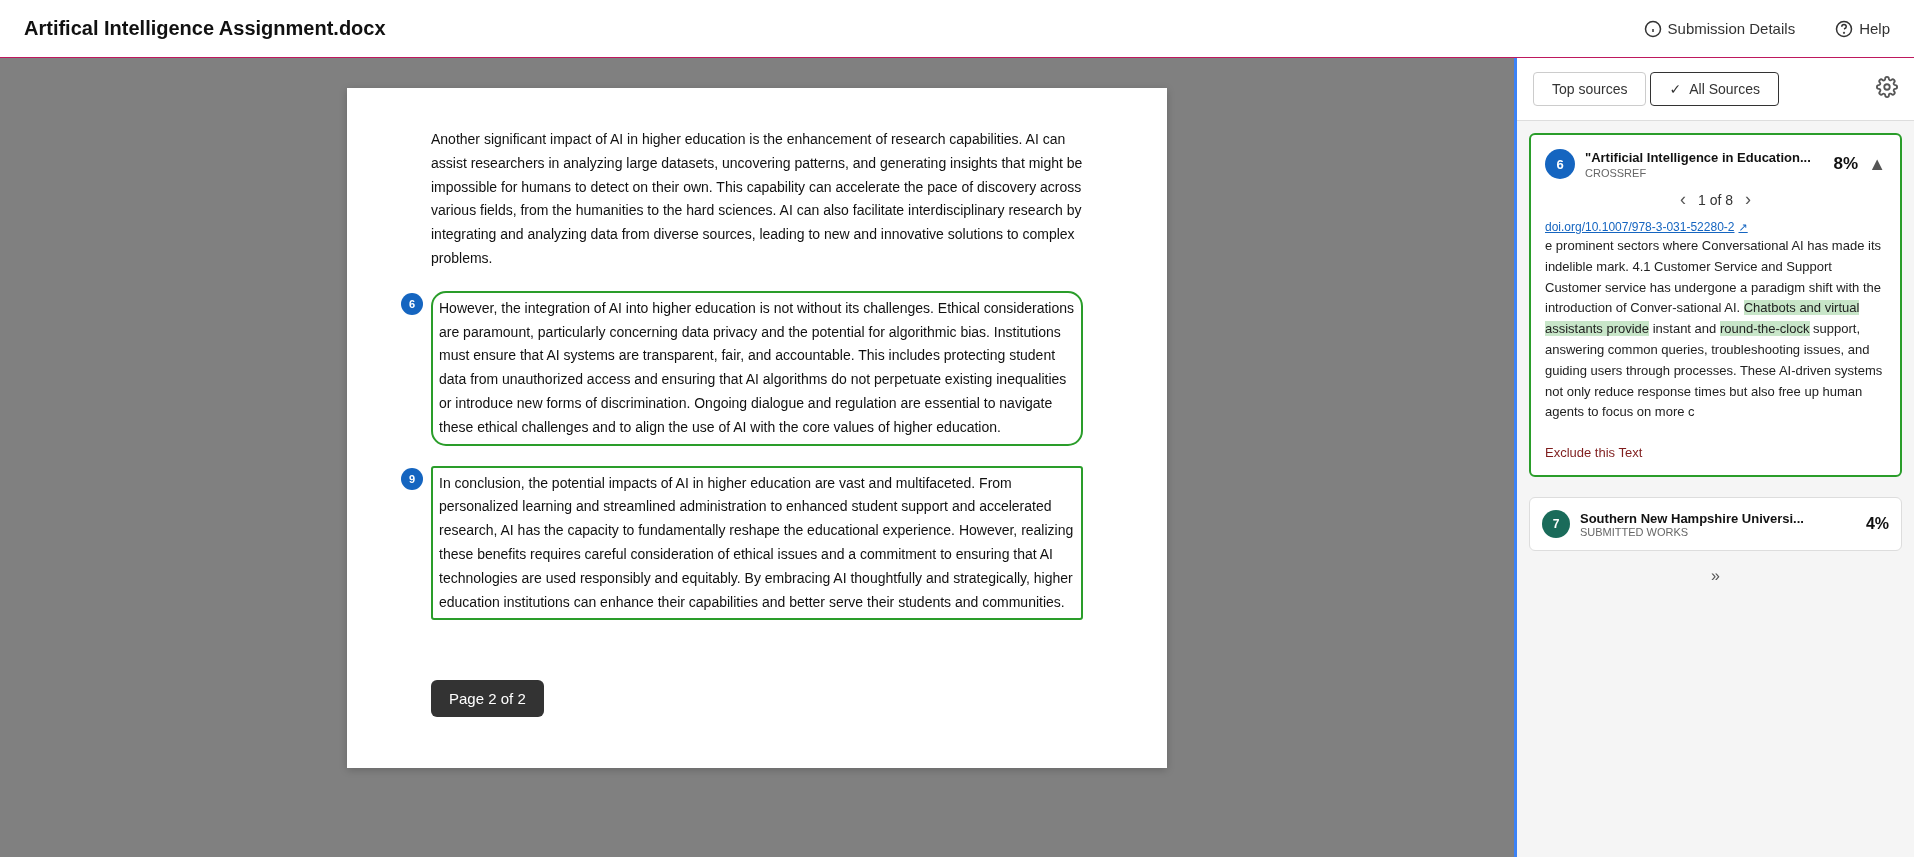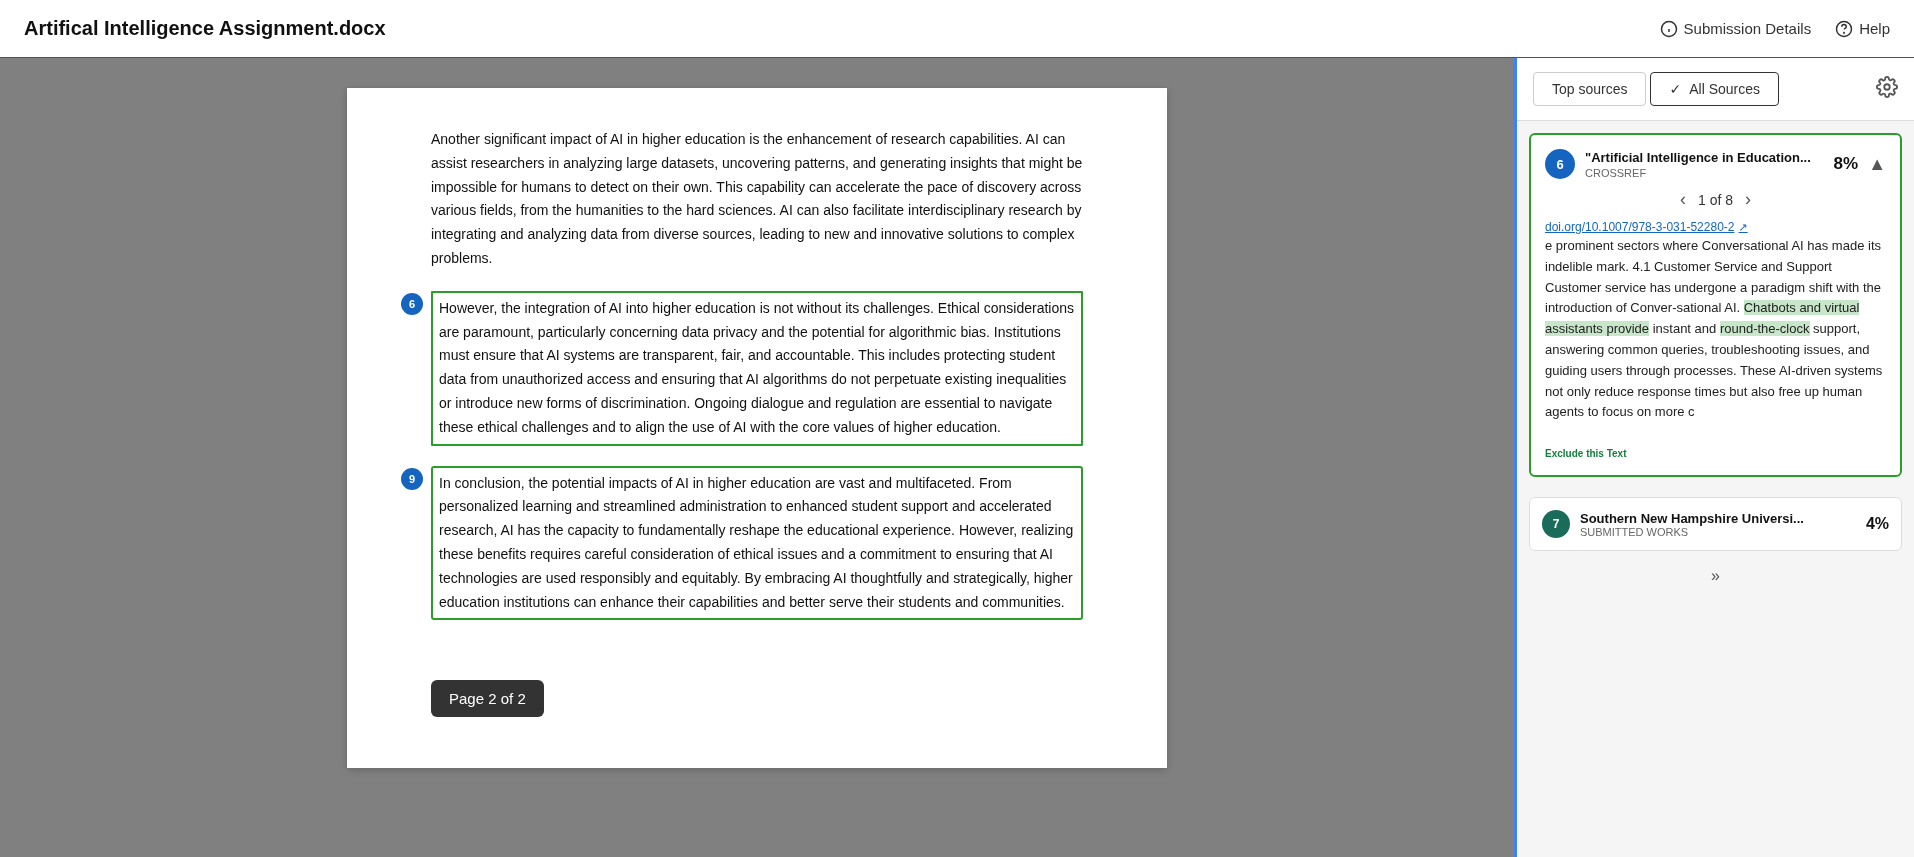--- a/index.html
+++ b/index.html
@@ -5,21 +5,21 @@
     * { box-sizing: border-box; margin: 0; padding: 0; }
     body { font-family: Arial, sans-serif; background: #f0f0f0; width: 1914px; height: 857px; overflow: hidden; display: flex; flex-direction: column; }
 
     
     .header {
       display: flex; align-items: center; justify-content: space-between;
       background: #fff; padding: 10px 24px; border-bottom: 1px solid #be185d;
       height: 58px; flex-shrink: 0;
     }
     .header-title { font-size: 20px; font-weight: bold; color: #111; }
-    .header-actions { display: flex; align-items: flex-start; gap: 24px; }
+    .header-actions { display: flex; align-items: flex-start; gap: 40px; }
     .header-action-item { display: flex; align-items: center; gap: 6px; color: #333; font-size: 15px; cursor: pointer; }
     .header-action-item svg { width: 18px; height: 18px; }
 
     
     .main-content {
       display: flex; flex: 1; overflow: hidden;
     }
 
     
     .document-area {
@@ -72,21 +72,21 @@
     }
     .source-title-block { flex: 1; }
     .source-title { font-size: 13px; font-weight: bold; color: #111; }
     .source-subtitle { font-size: 11px; color: #666; margin-top: 2px; }
     .source-pct { font-size: 17px; font-weight: bold; color: #111; margin-left: auto; }
     .source-nav { display: flex; align-items: center; justify-content: center; gap: 12px; font-size: 14px; color: #333; margin-bottom: 10px; }
     .nav-arrow { cursor: pointer; font-size: 18px; color: #555; background: none; border: none; }
     .source-link { color: #1565c0; font-size: 12px; text-decoration: underline; margin-bottom: 2px; display: flex; align-items: center; gap: 4px; cursor: pointer; }
     .source-excerpt { font-size: 13px; line-height: 1.6; color: #222; margin-bottom: 20px; }
     .highlighted-word { background: #c8e6c9; }
-    .exclude-link { color: #15803d; font-size: 10px; cursor: pointer; text-decoration: none; font-weight: bold; }
+    .exclude-link { color: #7f1d1d; font-size: 13px; cursor: pointer; text-decoration: none; }
 
     
     .source-card {
       border: 1px solid #ddd; border-radius: 6px; margin: 8px 12px; background: #fff; padding: 12px; display: flex; align-items: center; gap: 10px; flex-shrink: 0; cursor: pointer;
     }
     .source-card-num-badge {
       width: 28px; height: 28px; border-radius: 50%; background: #1a6b5a; color: #fff;
       font-size: 12px; font-weight: bold; display: flex; align-items: center; justify-content: center; flex-shrink: 0;
     }
     .source-card-info { flex: 1; }
@@ -126,21 +126,21 @@
 
   <div class="document-area">
     <div class="document-page">
 
       <p class="doc-paragraph">
         <span>Another significant impact of AI in higher education is the enhancement of research capabilities. AI can assist researchers in analyzing large datasets, uncovering patterns, and generating insights that might be impossible for humans to detect on their own. This capability can accelerate the pace of discovery across various fields, from the humanities to the hard sciences. AI can also facilitate interdisciplinary research by integrating and analyzing data from diverse sources, leading to new and innovative solutions to complex problems.</span>
       </p>
 
       <div style="position:relative; margin-bottom: 20px;">
         <span class="source-badge-inline" style="position:absolute; left:-30px; top:2px;">6</span>
-        <div style="border: 2px solid #2a9d2a; border-radius:1px; padding: 4px 6px; display:inline-block; width:100%;">
+        <div style="border: 2px solid #2a9d2a; border-radius:15px; padding: 4px 6px; display:inline-block; width:100%;">
           <p class="doc-paragraph" style="margin-bottom:0;">
             <span>However, the integration of AI into higher education is not without its challenges. Ethical considerations are paramount, particularly concerning data privacy and the potential for algorithmic bias. Institutions must ensure that AI systems are transparent, fair, and accountable. This includes protecting student data from unauthorized access and ensuring that AI algorithms do not perpetuate existing inequalities or introduce new forms of discrimination. Ongoing dialogue and regulation are essential to navigate these ethical challenges and to align the use of AI with the core values of higher education.</span>
           </p>
         </div>
       </div>
 
       <div style="position:relative; margin-bottom: 20px;">
         <span class="source-badge-inline" style="position:absolute; left:-30px; top:2px;">9</span>
         <div style="border: 2px solid #2a9d2a; border-radius:3px; padding: 4px 6px; display:inline-block; width:100%;">
           <p class="doc-paragraph" style="margin-bottom:0;">

